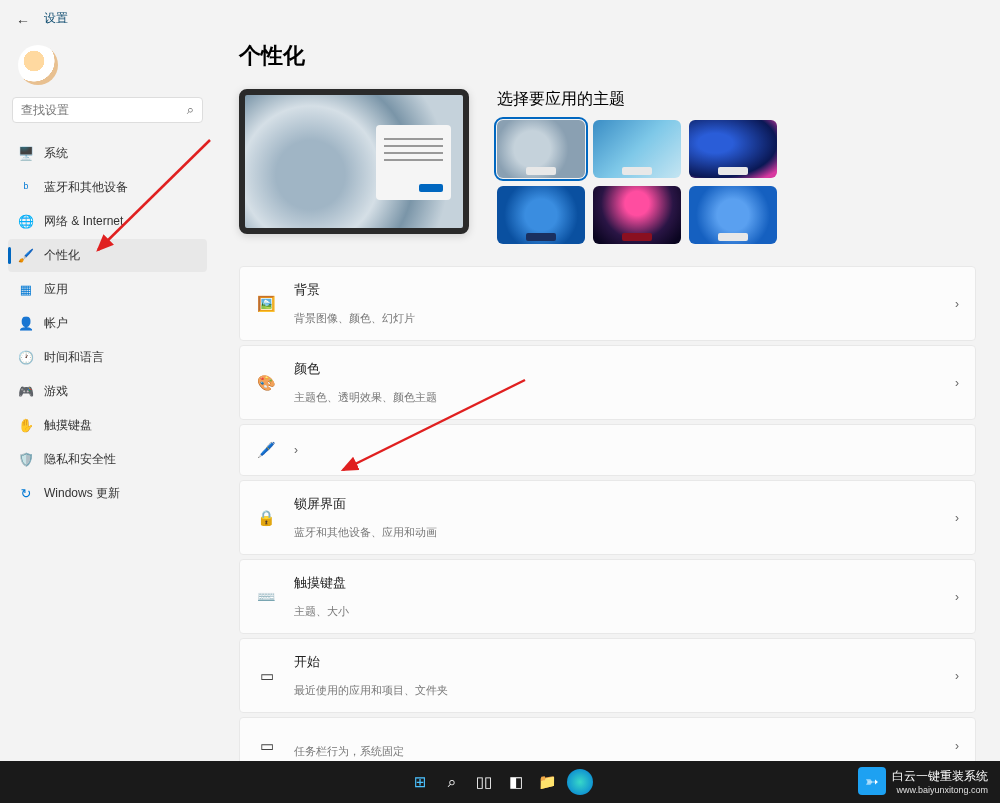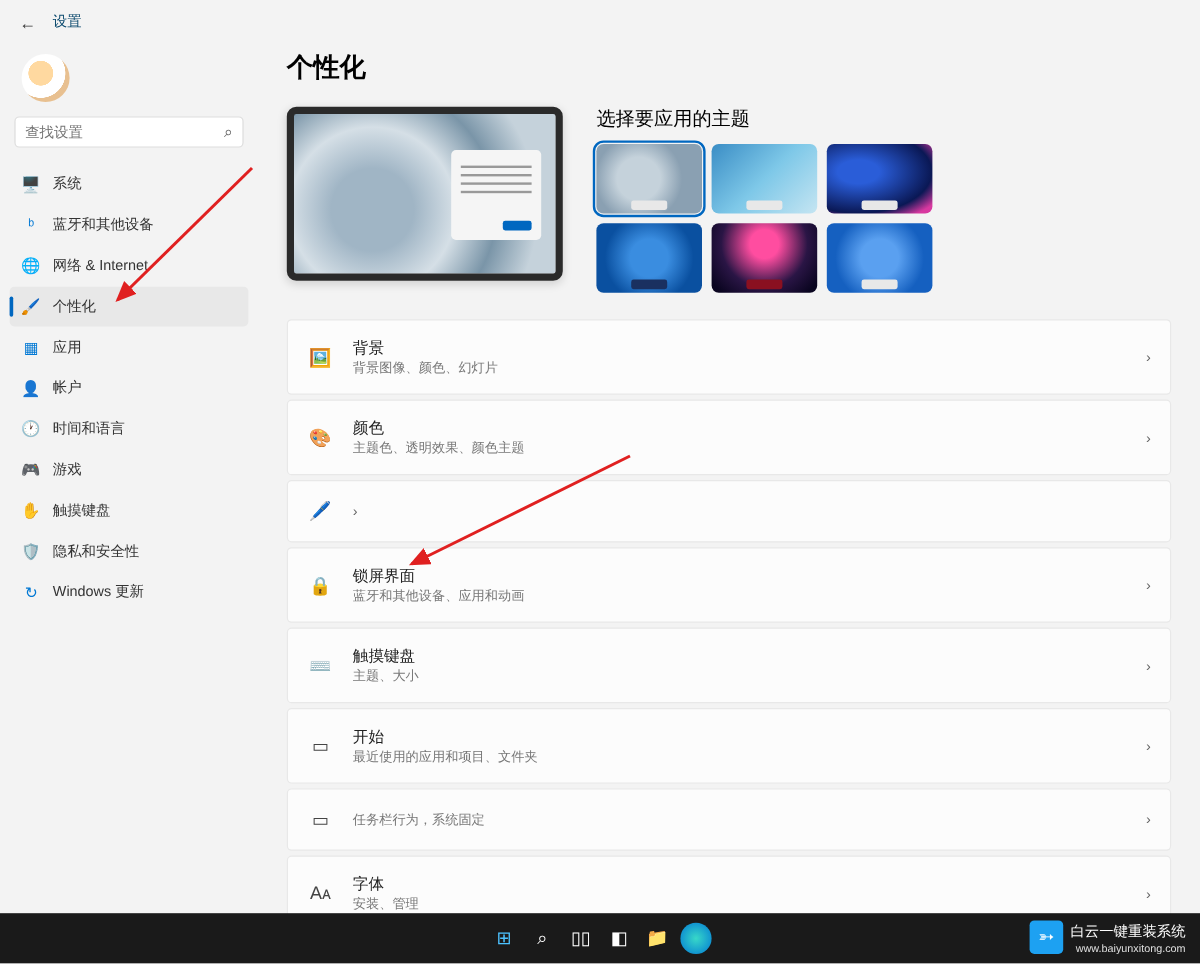--- a/index.html
+++ b/index.html
@@ -41,21 +41,21 @@
 .t3 { background: radial-gradient(ellipse at 30% 40%, #2a5dd8 20%, #0a1855 70%, #d838a0 90%); }
 .t4 { background: radial-gradient(circle at 50% 50%, #3a8de0 30%, #0a50a0 70%); }
 .t5 { background: radial-gradient(circle at 50% 30%, #ff4da0 20%, #2a1545 60%, #0a0520 90%); }
 .t6 { background: radial-gradient(circle at 50% 50%, #5aa0f0 30%, #1560c0 70%); }
 
 .settings-list { display: flex; flex-direction: column; gap: 4px; }
 .setting-item { display: flex; align-items: center; background: #fcfcfc; border: 1px solid #e8e8e8; border-radius: 4px; padding: 14px 16px; cursor: pointer; }
 .setting-icon { width: 22px; height: 22px; display: flex; align-items: center; justify-content: center; color: #444; margin-right: 16px; font-size: 15px; }
 .setting-text { flex: 1; }
 .setting-title { font-size: 13px; color: #222; }
-.setting-sub { font-size: 11px; color: #777; margin-top: 0; }
+.setting-sub { font-size: 11px; color: #777; margin-top: 12px; }
 .chevron { color: #666; font-size: 12px; }
 
 .taskbar { position: absolute; bottom: 0; left: 0; right: 0; height: 42px; background: #1a1a1a; display: flex; align-items: center; justify-content: center; gap: 6px; }
 .tb-icon { width: 26px; height: 26px; border-radius: 4px; display: flex; align-items: center; justify-content: center; cursor: pointer; color: #fff; font-size: 15px; }
 
 .watermark { position: absolute; right: 12px; bottom: 8px; color: #fff; font-size: 12px; text-align: right; display: flex; align-items: center; gap: 6px; }
 .watermark .wm-icon { width: 28px; height: 28px; background: #1da1f2; border-radius: 4px; display: flex; align-items: center; justify-content: center; font-size: 16px; }
 
 .arrow { position: absolute; pointer-events: none; }
 .arrow svg { overflow: visible; }

